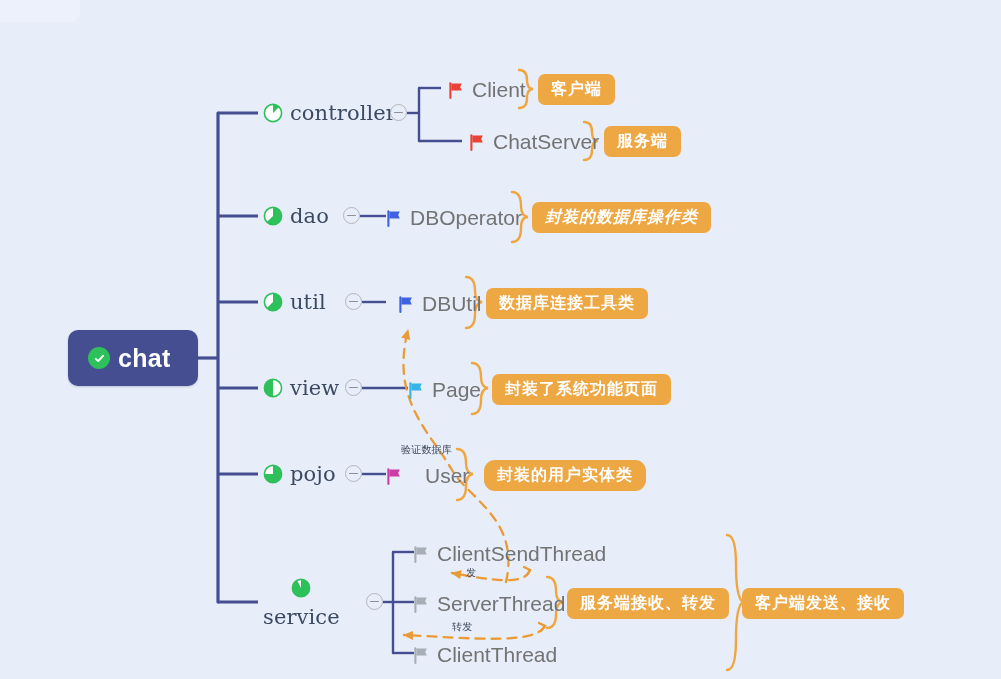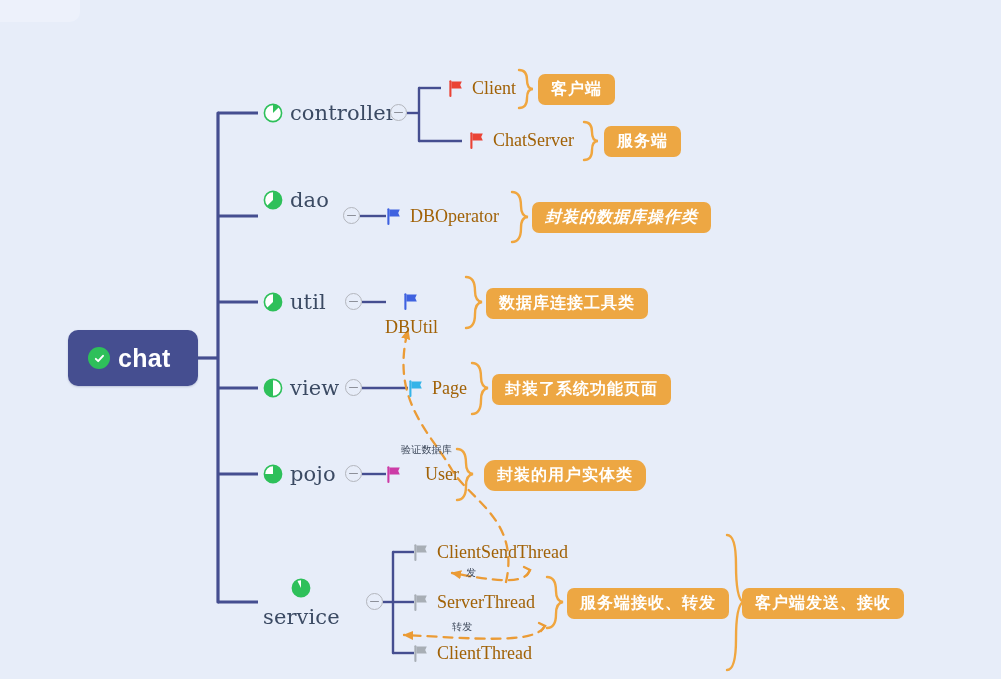--- a/index.html
+++ b/index.html
@@ -102,23 +102,23 @@
 
   
   .leaf {
     position: absolute;
     display: flex;
     align-items: center;
     gap: 6px;
     white-space: nowrap;
   }
   .leaf-label {
-    font-size: 18px;
-    color: #a16207;
-    font-family: Liberation Serif, serif;
+    font-size: 21px;
+    color: #737373;
+    font-family: Liberation Sans, sans-serif;
   }
   .flag { width: 19px; height: 19px; flex: 0 0 auto; }
 
   
   .callout {
     position: absolute;
     background: #eda743;
     border-radius: 7px;
     color: #ffffff;
     font-size: 16px;
@@ -236,21 +236,21 @@
 
   <div class="leaf" style="left:468px; top:130px;">
     <svg class="flag" viewBox="0 0 19 19">
       <path d="M3.4 2.2 L3.4 17" stroke="#ea4335" stroke-width="2.1" stroke-linecap="round"></path>
       <path d="M4.4 2.6 L14.8 2.6 L13.2 6.1 L14.8 9.6 L4.4 9.6 Z" fill="#ea4335"></path>
     </svg>
     <span class="leaf-label">ChatServer</span>
   </div>
   <div class="callout" style="left:604px; top:126px;">服务端</div>
 
-  <div class="branch" style="left:263px; top:188px;">
+  <div class="branch" style="left:263px; top:204px;">
     <svg class="pie" viewBox="0 0 20 20">
       <circle cx="10" cy="10" r="8.6" fill="#ffffff" stroke="#2ec05a" stroke-width="1.6"></circle>
       <path d="M10 10 L10 1.4 A8.6 8.6 0 1 1 3.9 16.1 Z" fill="#2ec05a"></path>
     </svg>
     <span class="branch-label">dao</span>
   </div>
   <div class="toggle" style="left:343px; top:207px;"></div>
 
   <div class="leaf" style="left:385px; top:206px;">
     <svg class="flag" viewBox="0 0 19 19">
@@ -263,21 +263,21 @@
 
   <div class="branch" style="left:263px; top:290px;">
     <svg class="pie" viewBox="0 0 20 20">
       <circle cx="10" cy="10" r="8.6" fill="#ffffff" stroke="#2ec05a" stroke-width="1.6"></circle>
       <path d="M10 10 L10 1.4 A8.6 8.6 0 1 1 3.9 16.1 Z" fill="#2ec05a"></path>
     </svg>
     <span class="branch-label">util</span>
   </div>
   <div class="toggle" style="left:345px; top:293px;"></div>
 
-  <div class="leaf" style="left:385px; top:292px;flex-direction:column;">
+  <div class="leaf" style="left:397px; top:292px;">
     <svg class="flag" viewBox="0 0 19 19">
       <path d="M3.4 2.2 L3.4 17" stroke="#3f62e0" stroke-width="2.1" stroke-linecap="round"></path>
       <path d="M4.4 2.6 L14.8 2.6 L13.2 6.1 L14.8 9.6 L4.4 9.6 Z" fill="#3f62e0"></path>
     </svg>
     <span class="leaf-label">DBUtil</span>
   </div>
   <div class="callout" style="left:486px; top:288px;">数据库连接工具类</div>
 
   <div class="branch" style="left:263px; top:376px;">
     <svg class="pie" viewBox="0 0 20 20">

